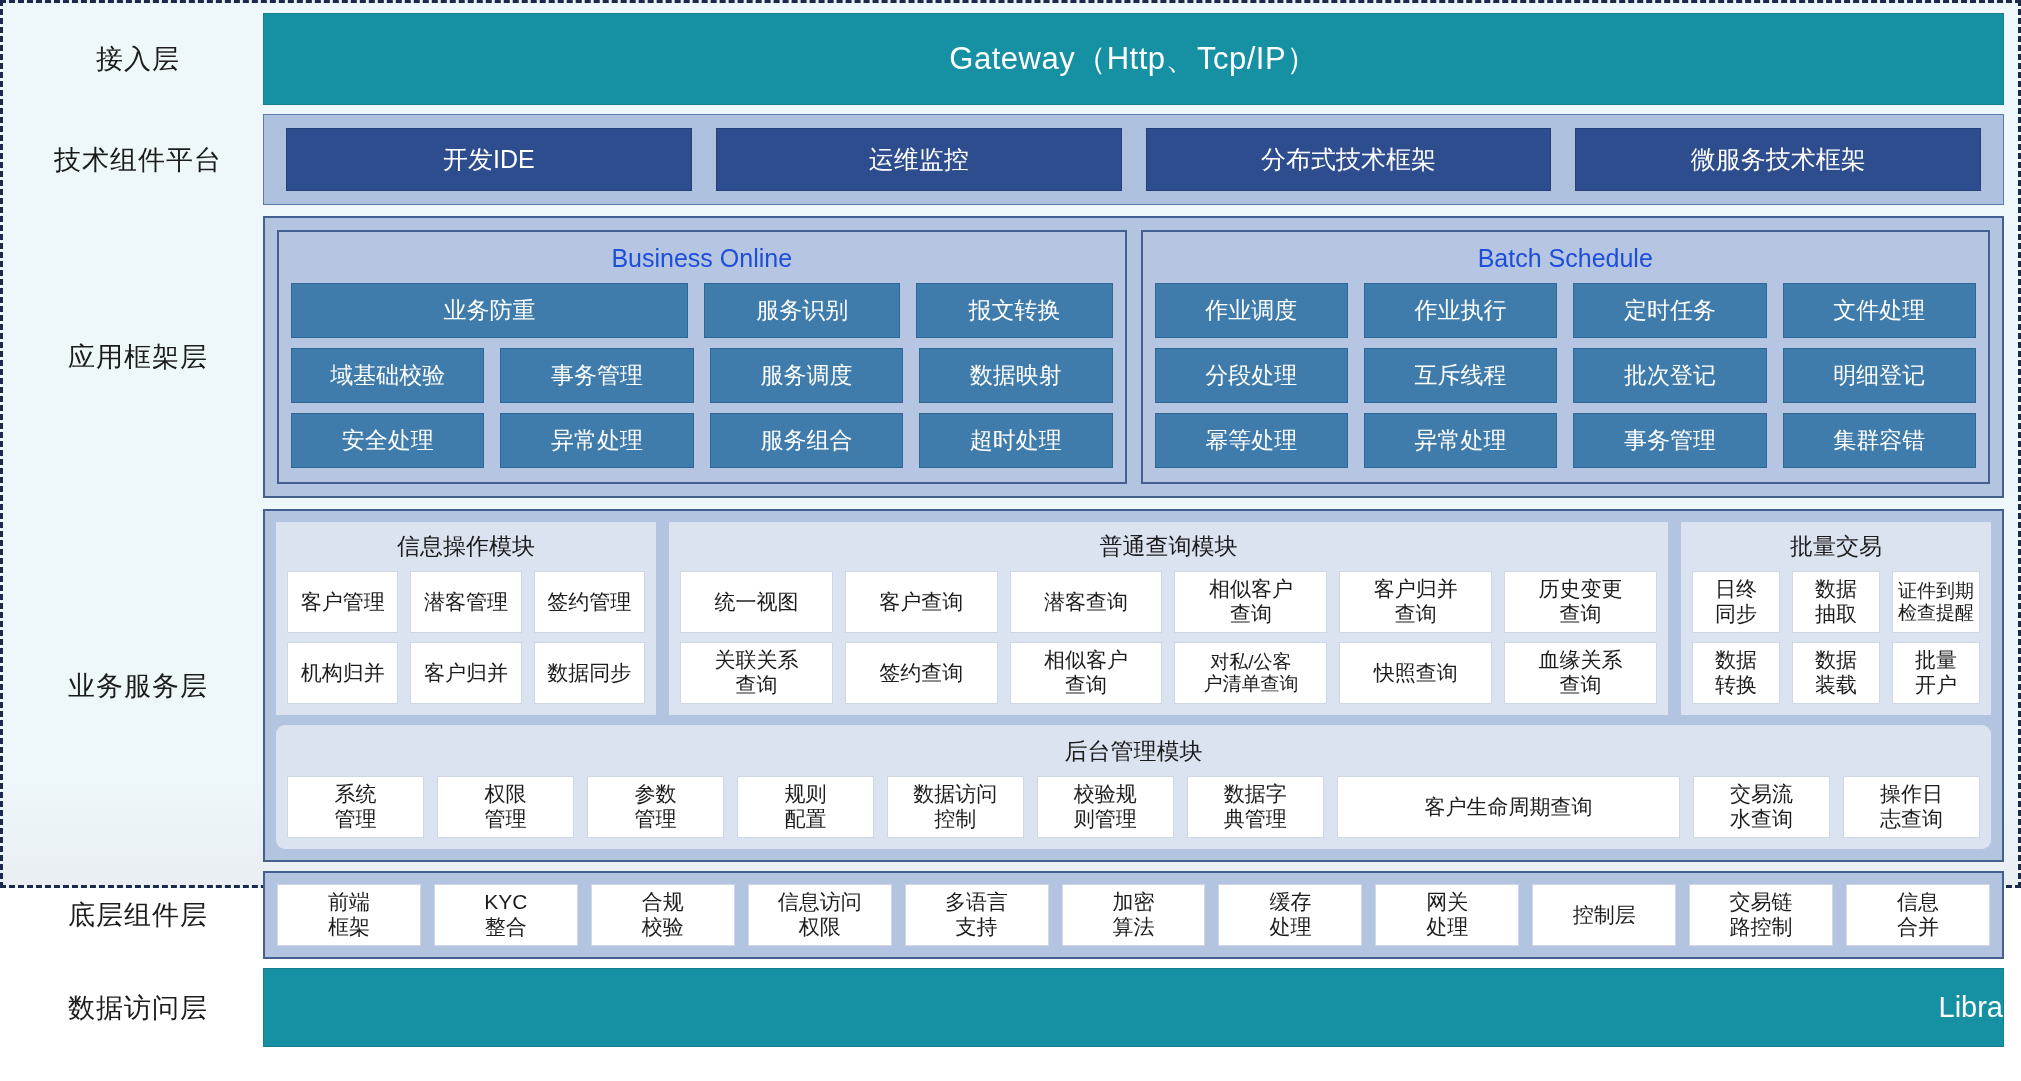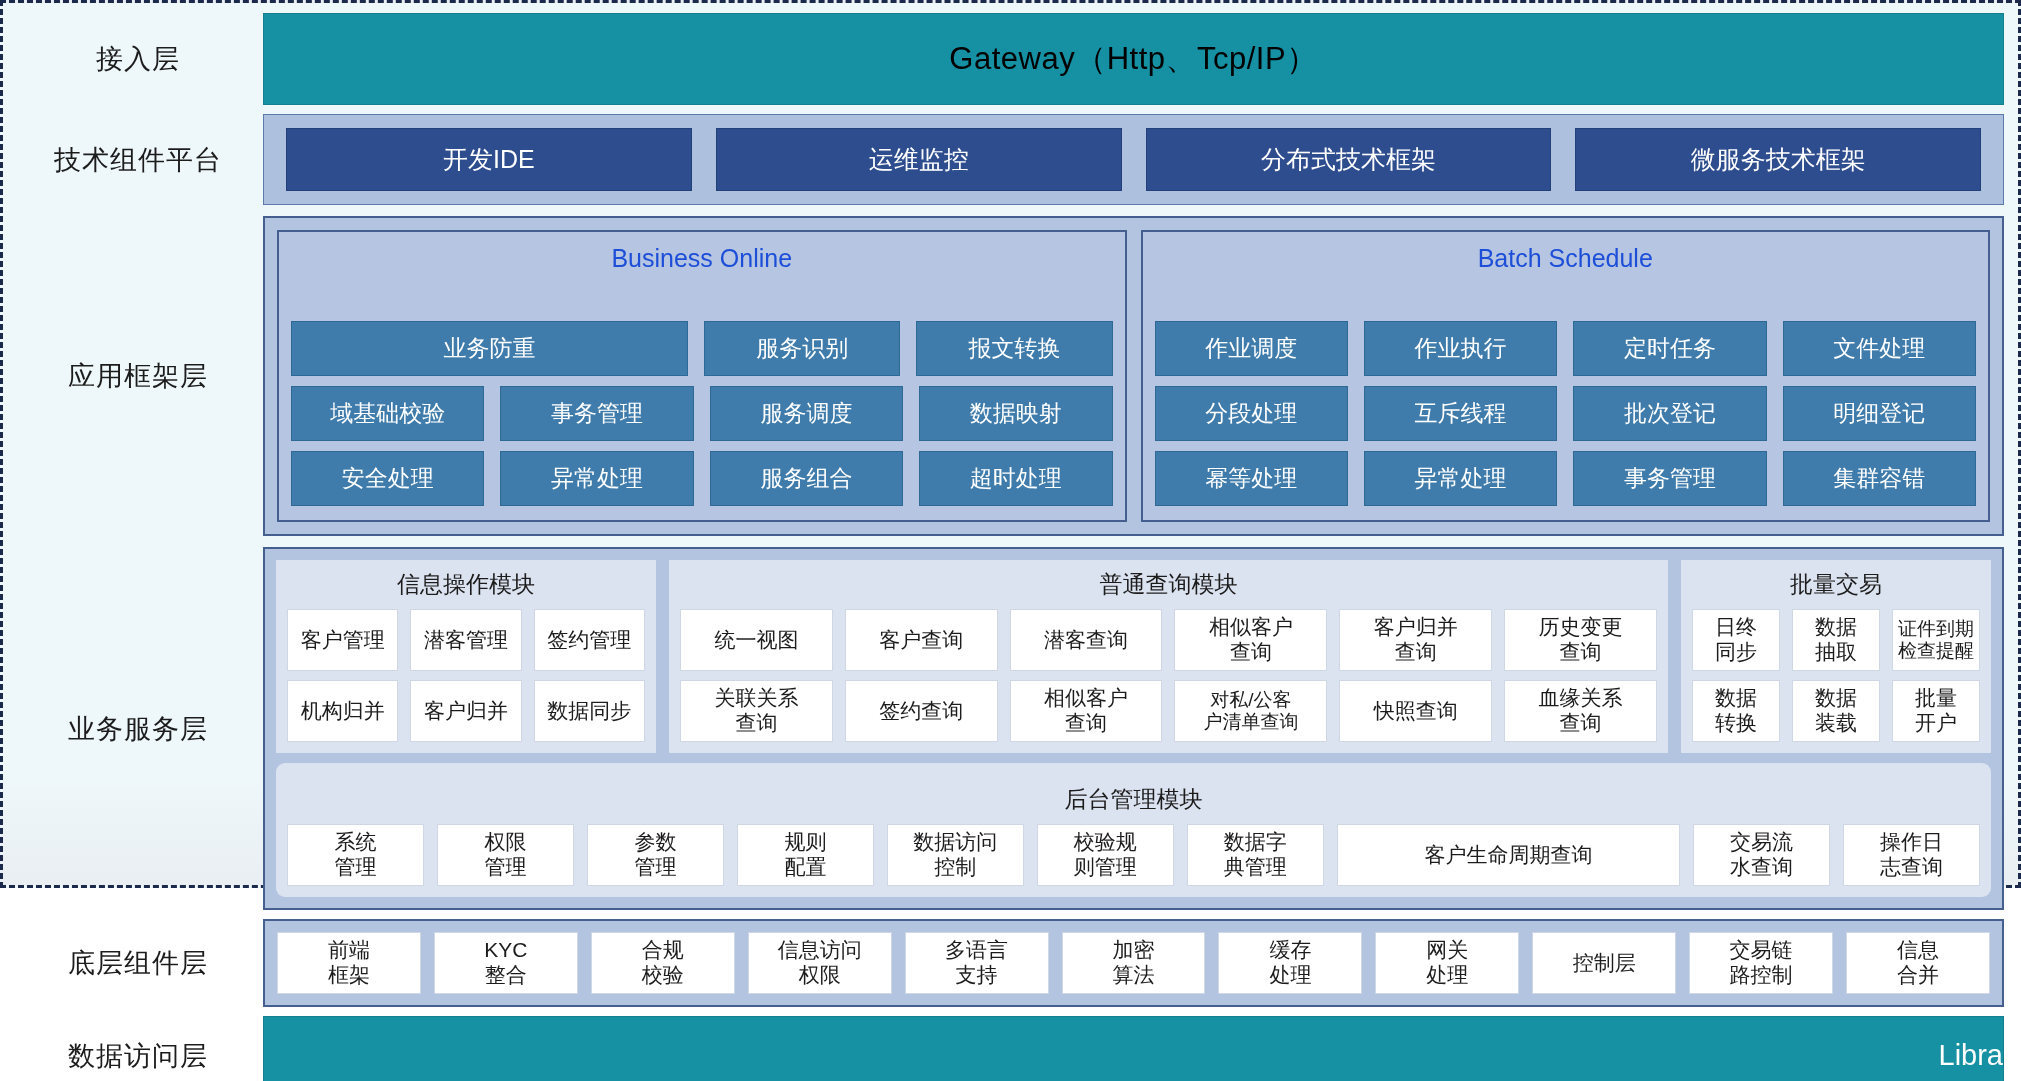--- a/index.html
+++ b/index.html
@@ -30,21 +30,21 @@
     font-size: 27px;
     color: #1c1c1c;
     font-weight: 400;
     letter-spacing: 1px;
   }
   .layer-body { flex: 1 1 auto; min-width: 0; }
 
   
   .gateway-band {
     background: #1690a3;
-    color: #000000;
+    color: #ffffff;
     text-align: center;
     font-size: 31px;
     padding: 24px 16px;
     border: 1px solid #14808f;
     letter-spacing: 0.5px;
   }
   .libra-band {
     background: #1690a3;
     color: #ffffff;
     text-align: right;
@@ -85,21 +85,21 @@
     padding: 8px 12px 14px 12px;
     flex: 1 1 0;
     min-width: 0;
   }
   .app-panel-title {
     text-align: center;
     font-size: 25px;
     color: #1d4ed8;
     padding: 4px 0 10px 0;
   }
-  .app-grid { display: flex; flex-direction: column; gap: 10px; margin-top: 38px; }
+  .app-grid { display: flex; flex-direction: column; gap: 10px; }
   .app-grid-row { display: flex; gap: 16px; }
   .app-chip {
     background: #3f7cab;
     border: 1px solid #2e6894;
     color: #ffffff;
     text-align: center;
     font-size: 23px;
     padding: 11px 4px;
     flex: 1 1 0;
     min-width: 0;
@@ -146,21 +146,21 @@
     display: flex;
     align-items: center;
     justify-content: center;
     line-height: 1.18;
     padding: 2px 3px;
   }
   .biz-cell.small { font-size: 19px; }
   .biz-cell.wide { flex: 2.6 1 0; }
 
   
-  .biz-back { background: #dce3f0; border-radius: 9px; padding: 18px 11px 11px 11px; }
+  .biz-back { background: #dce3f0; border-radius: 9px; padding: 8px 11px 11px 11px; }
   .back-row { display: flex; gap: 13px; }
 
   
   .comp-band {
     background: #b3c4e0;
     border: 2px solid #45608f;
     padding: 11px 12px;
     display: flex;
     gap: 13px;
   }

